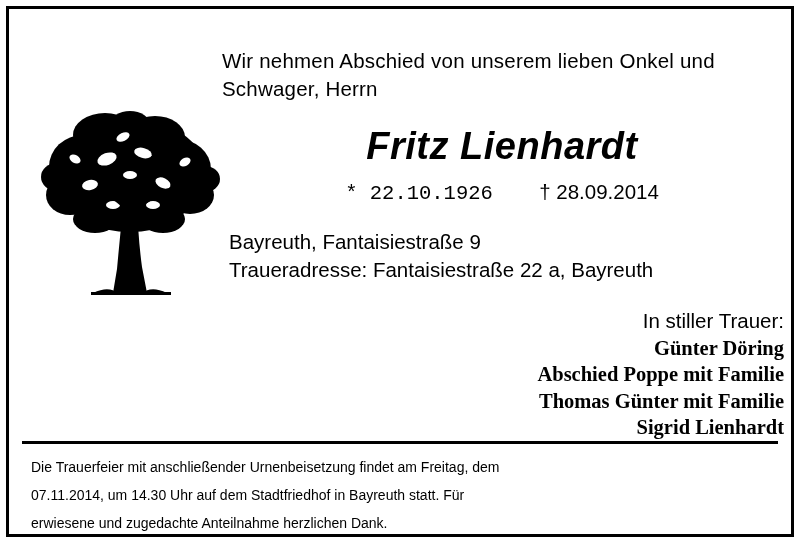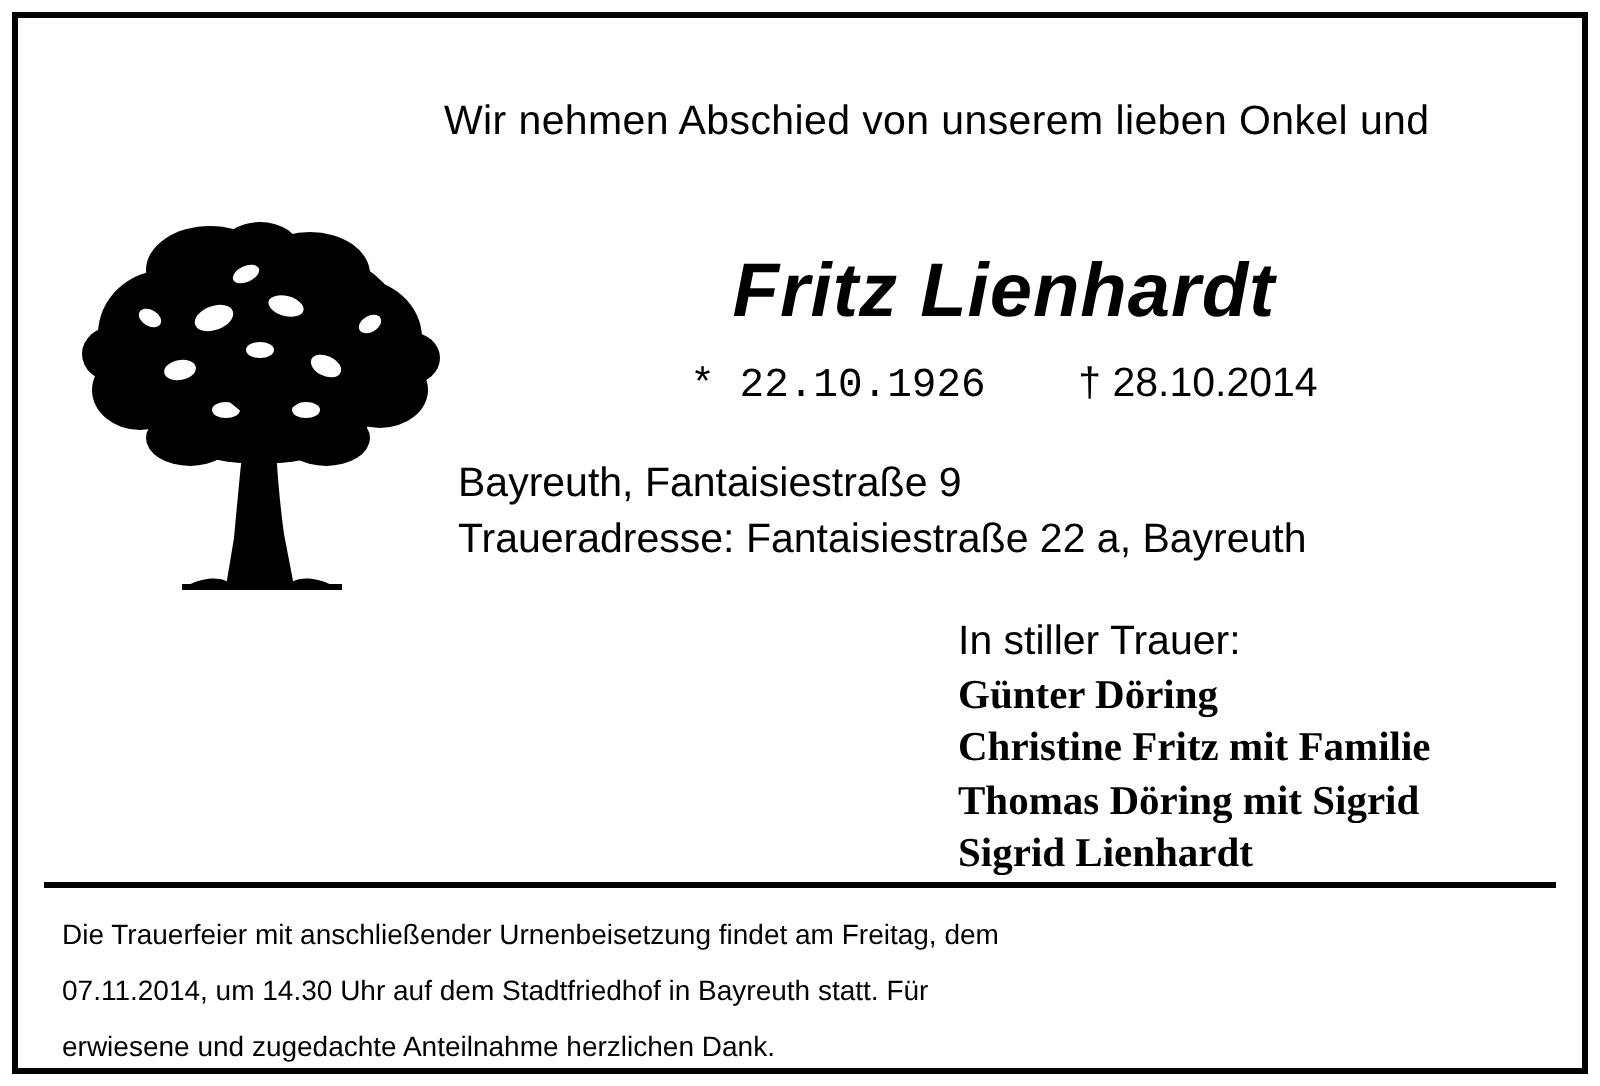--- a/index.html
+++ b/index.html
@@ -94,20 +94,21 @@
   }
 
   
   .mourners {
     position: absolute;
     left: 470px;
     top: 283px;
     width: 305px;
     font-size: 20.5px;
     line-height: 26.5px;
+    text-align: right;
   }
   .mourners .lead { font-weight: normal; }
   .mourners .nm { font-weight: bold; font-family: Liberation Serif, serif; }
   .mourners .tail { font-weight: normal; }
 
   
   .closing {
     position: absolute;
     left: 22px;
     top: 428px;
@@ -174,45 +175,46 @@
 
           <path d="M58 186 C70 180 78 182 82 186 Z"></path>
           <path d="M132 186 C120 180 112 182 108 186 Z"></path>
           <rect x="56" y="185" width="80" height="3"></rect>
         </g>
       </svg>
     </div>
 
     <div class="intro">
       <div>Wir nehmen Abschied von unserem lieben Onkel und</div>
+      <div>Schwager, Herrn</div>
     </div>
 
     <div class="name">Fritz Lienhardt</div>
 
     <div class="dates">
       <span class="birth">
         <span class="sym">*</span>
         <span>22.10.1926</span>
       </span>
       <span class="death">
         <span class="sym">†</span>
-        <span>28.10.2014</span>
+        <span>28.09.2014</span>
       </span>
     </div>
 
     <div class="address">
       <div>Bayreuth, Fantaisiestraße 9</div>
       <div>Traueradresse: Fantaisiestraße 22 a, Bayreuth</div>
     </div>
 
     <div class="mourners">
       <div class="lead">In stiller Trauer:</div>
       <div class="nm">Günter Döring</div>
-      <div class="nm">Christine Fritz mit Familie</div>
-      <div class="nm">Thomas Döring mit Sigrid</div>
+      <div class="nm">Abschied Poppe mit Familie</div>
+      <div class="nm">Thomas Günter mit Familie</div>
       <div class="nm">Sigrid Lienhardt</div>
     </div>
 
     <div class="divider"></div>
 
     <div class="closing">
       <div>Die Trauerfeier mit anschließender Urnenbeisetzung findet am Freitag, dem</div>
       <div>07.11.2014, um 14.30 Uhr auf dem Stadtfriedhof in Bayreuth statt. Für</div>
       <div>erwiesene und zugedachte Anteilnahme herzlichen Dank.</div>
     </div>

